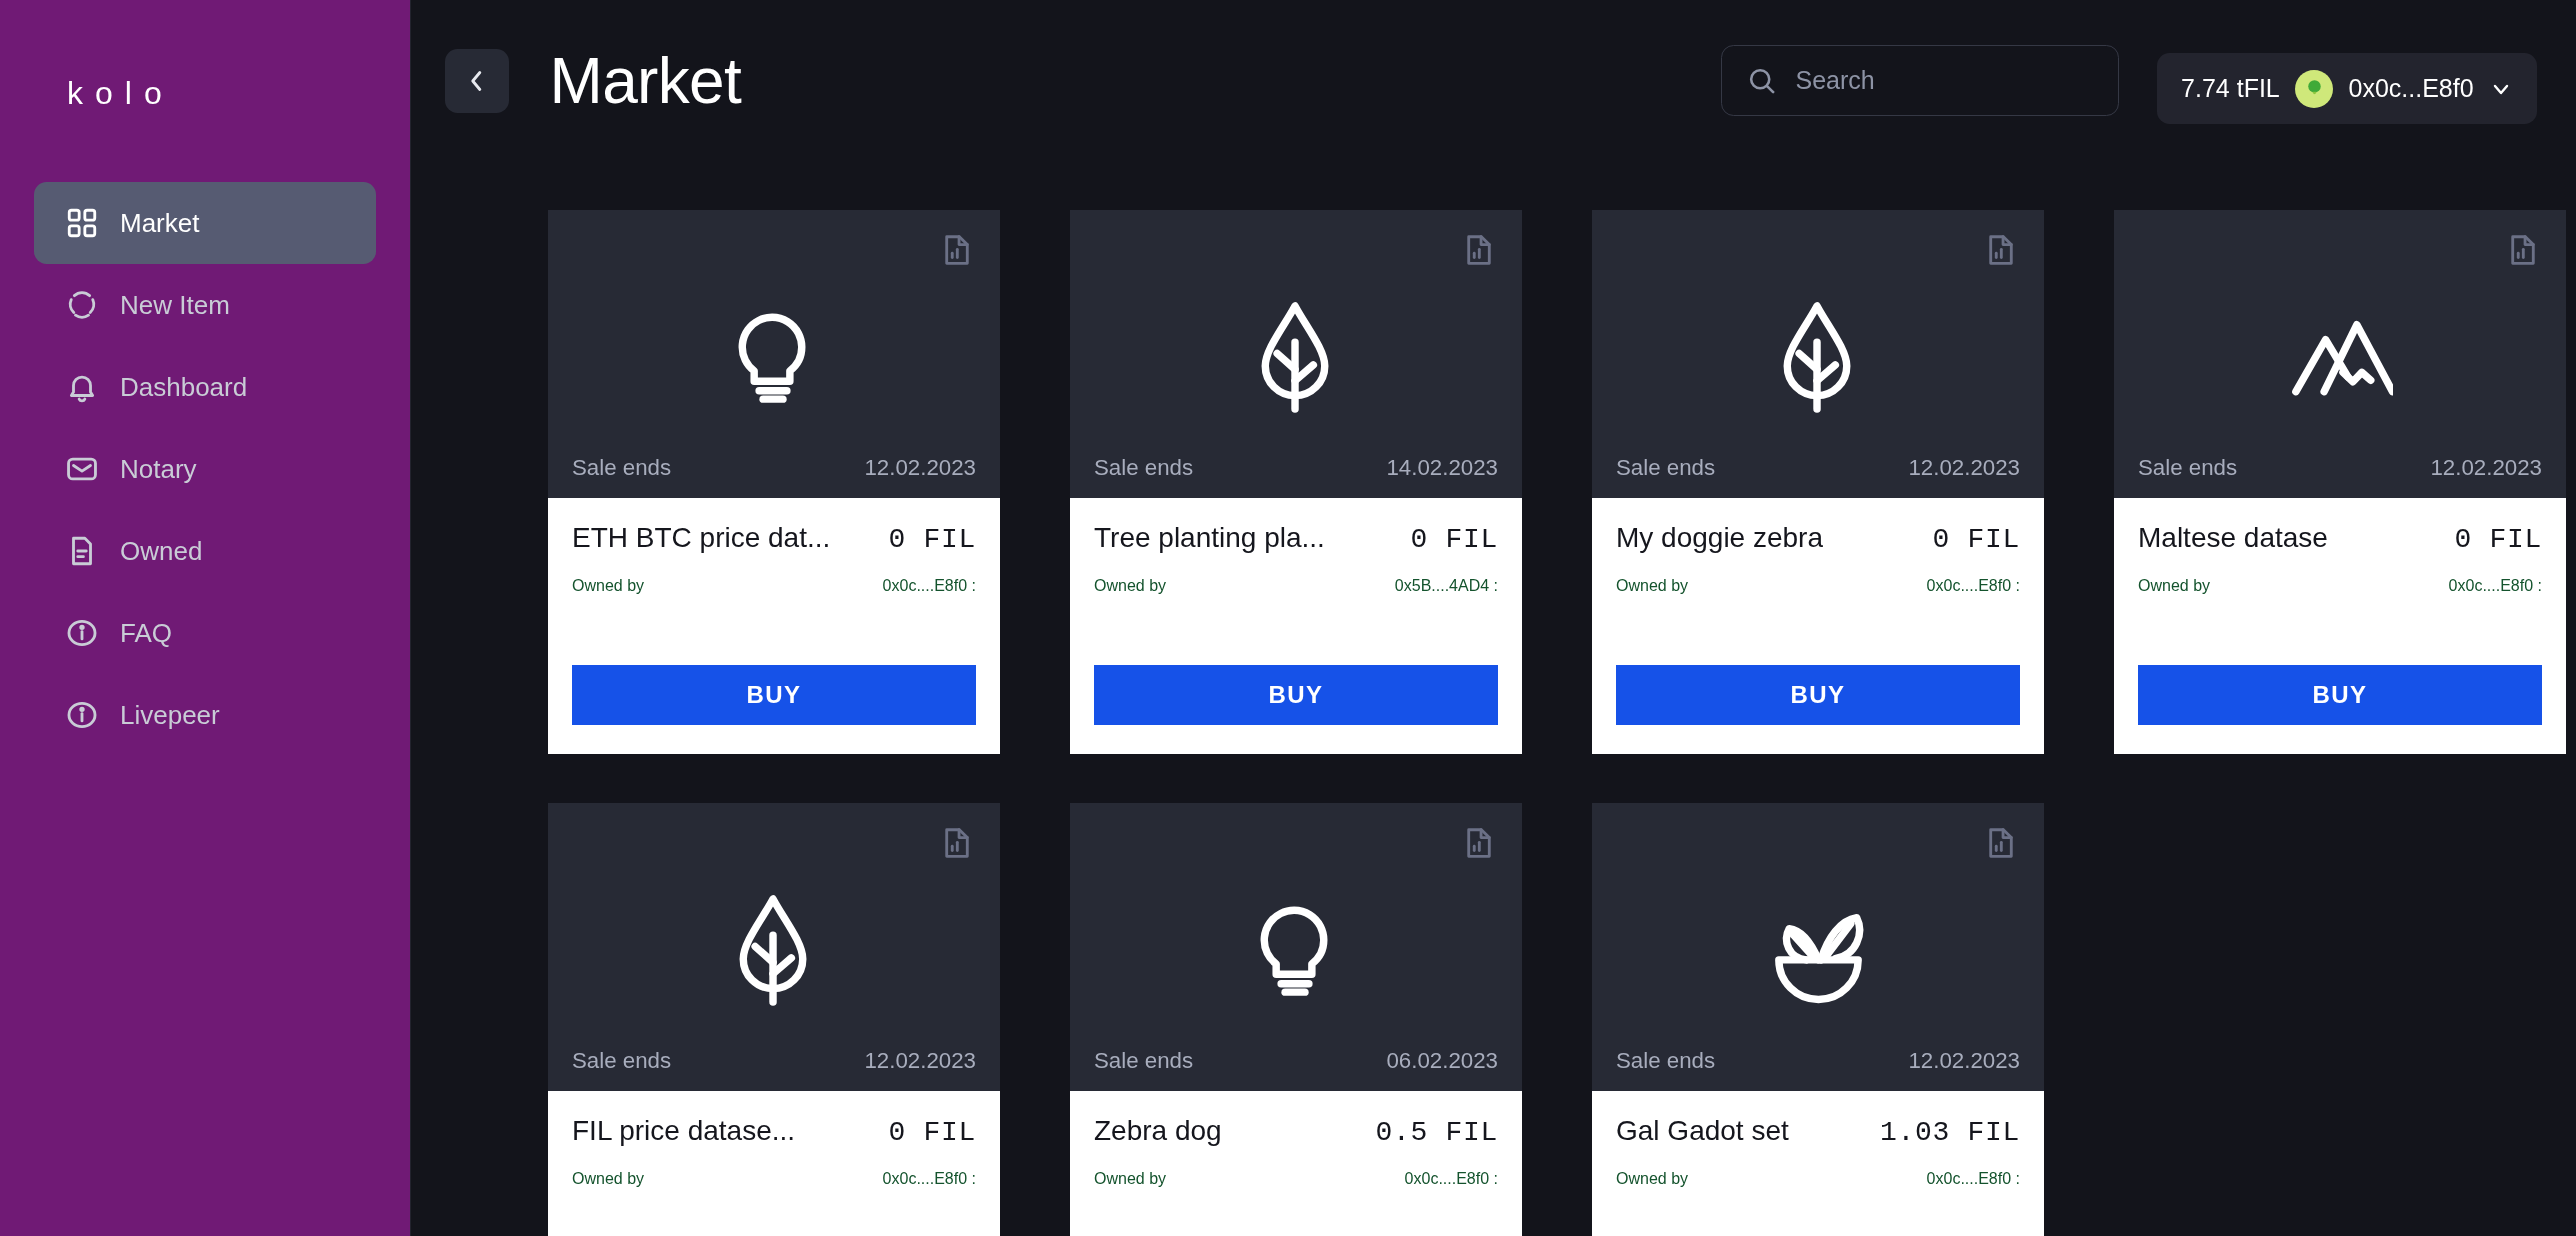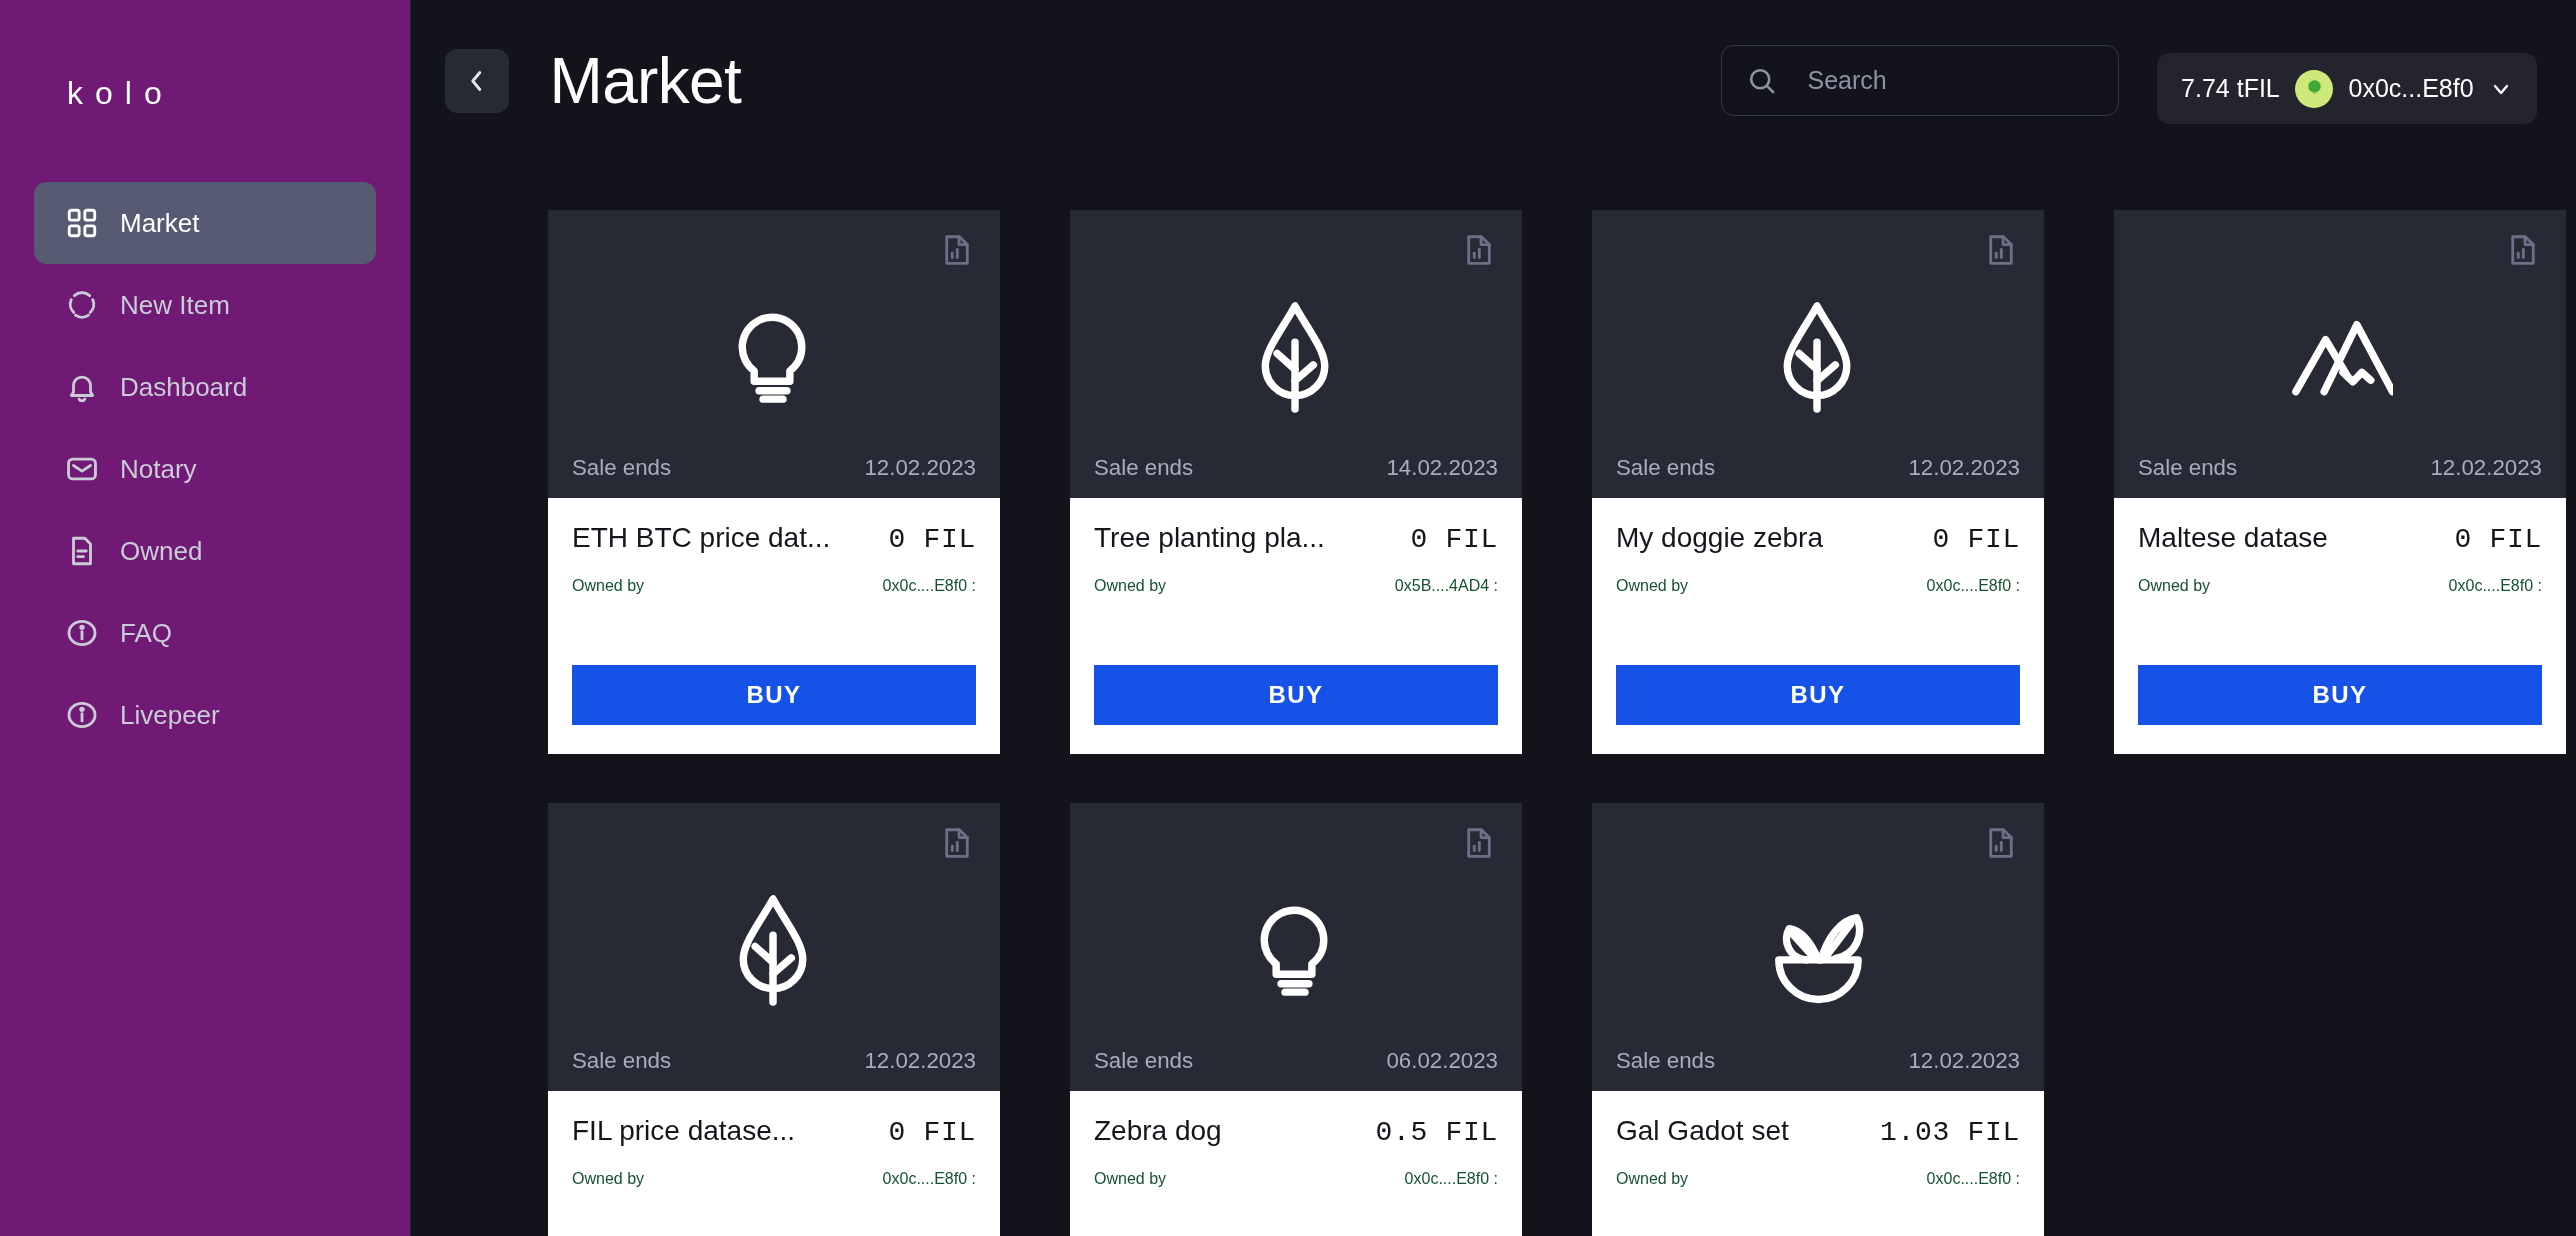--- a/index.html
+++ b/index.html
@@ -51,21 +51,21 @@
     color: #e7e9ef;
   }
   .page-title {
     font-size: 64px; color: #ffffff; font-weight: 400;
     margin-left: 21px; letter-spacing: -0.7px;
   }
   .spacer { flex: 1; }
   .search-box {
     width: 398px; height: 71px; flex: 0 0 398px;
     border: 1.4px solid #353845; border-radius: 12.6px;
-    display: flex; align-items: center; gap: 30px;
+    display: flex; align-items: center; gap: 18px;
     padding: 0 24px; color: #8d93a5;
   }
   .search-text { font-size: 25px; color: #8d93a5; }
   .pill {
     height: 71px; background: #23242e; border-radius: 12.6px;
     display: flex; align-items: center; gap: 15.4px;
     padding: 0 24px; color: #ffffff; font-size: 25px;
     white-space: nowrap;
   }
   .pill.network { margin-left: 28px; }

